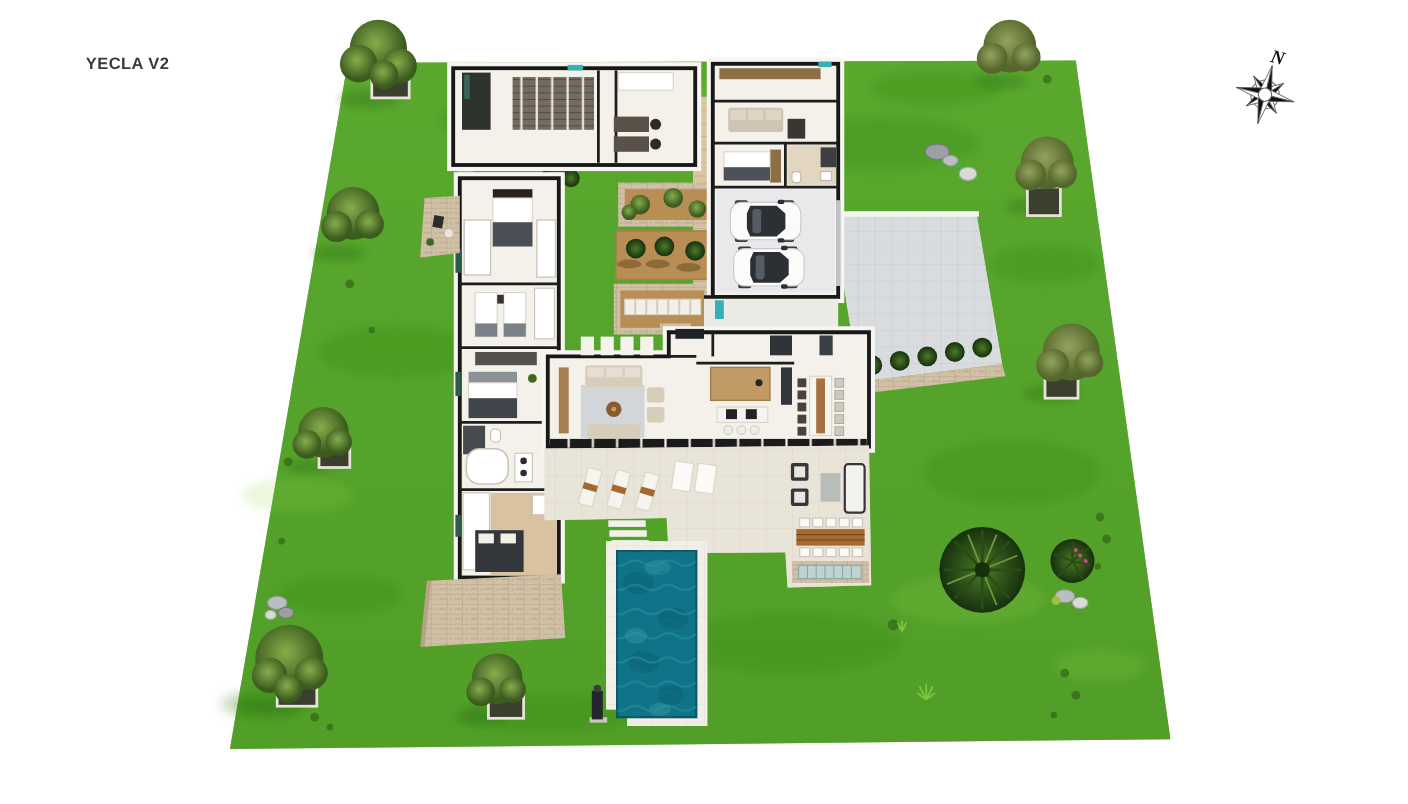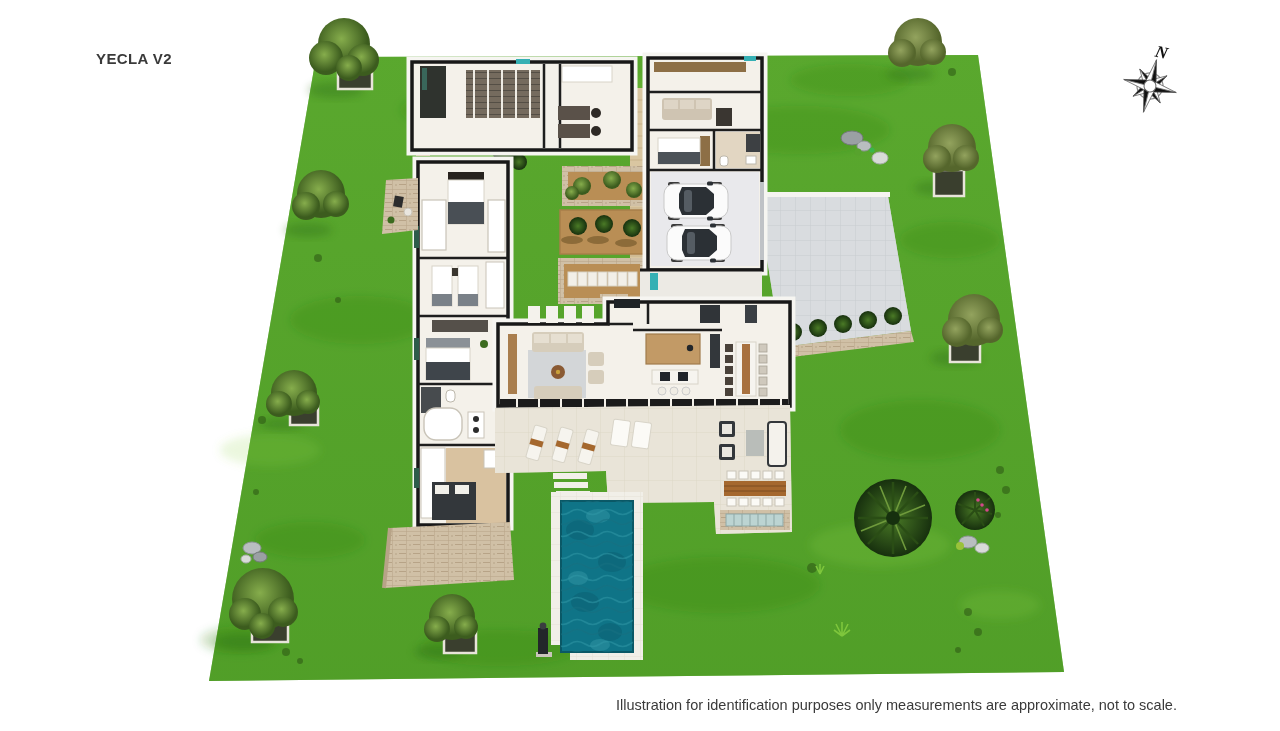--- a/index.html
+++ b/index.html
@@ -1,19 +1,19 @@
 <!DOCTYPE html>
 <html><head>
 <meta charset="utf-8">
 <style>
   html,body{margin:0;padding:0;background:#ffffff;}
   .stage{position:relative;width:1280px;height:731px;background:#ffffff;overflow:hidden;
          font-family:"Liberation Sans", sans-serif;}
   .stage svg{position:absolute;left:0;top:0;}
-  .plan-title{position:absolute;left:96px;top:50px;font-size:15px;font-weight:bold;
+  .plan-title{position:absolute;left:78px;top:50px;font-size:15px;font-weight:bold;
               letter-spacing:.4px;color:#3a3a3a;}
   .disclaimer{position:absolute;left:616px;top:697px;font-size:14.5px;color:#3a3a3a;}
 </style>
 </head>
 <body>
 
 <div class="stage">
 
 <svg width="1280" height="731" viewBox="0 0 1280 731">
 <defs>
@@ -551,15 +551,14 @@
           <polygon points="0,27 5,5 0,0" fill="#ffffff"></polygon>
     <polygon points="-27,0 -5,-5 0,0" fill="#111111"></polygon>
           <polygon points="-27,0 -5,5 0,0" fill="#ffffff"></polygon>
   </g>
   <circle r="6" fill="#ffffff" stroke="#666666" stroke-width="1"></circle>
   <text x="3" y="-30" text-anchor="middle" font-family="Liberation Serif, serif" font-size="17" font-weight="bold" font-style="italic" fill="#111111">N</text>
 </g>
 </svg>
 
 <div class="plan-title">YECLA V2</div>
-<div class="disclaimer">Illustration for identification purposes only measurements are approximate, not to scale.</div>
 
 </div>
 
 </body></html>

